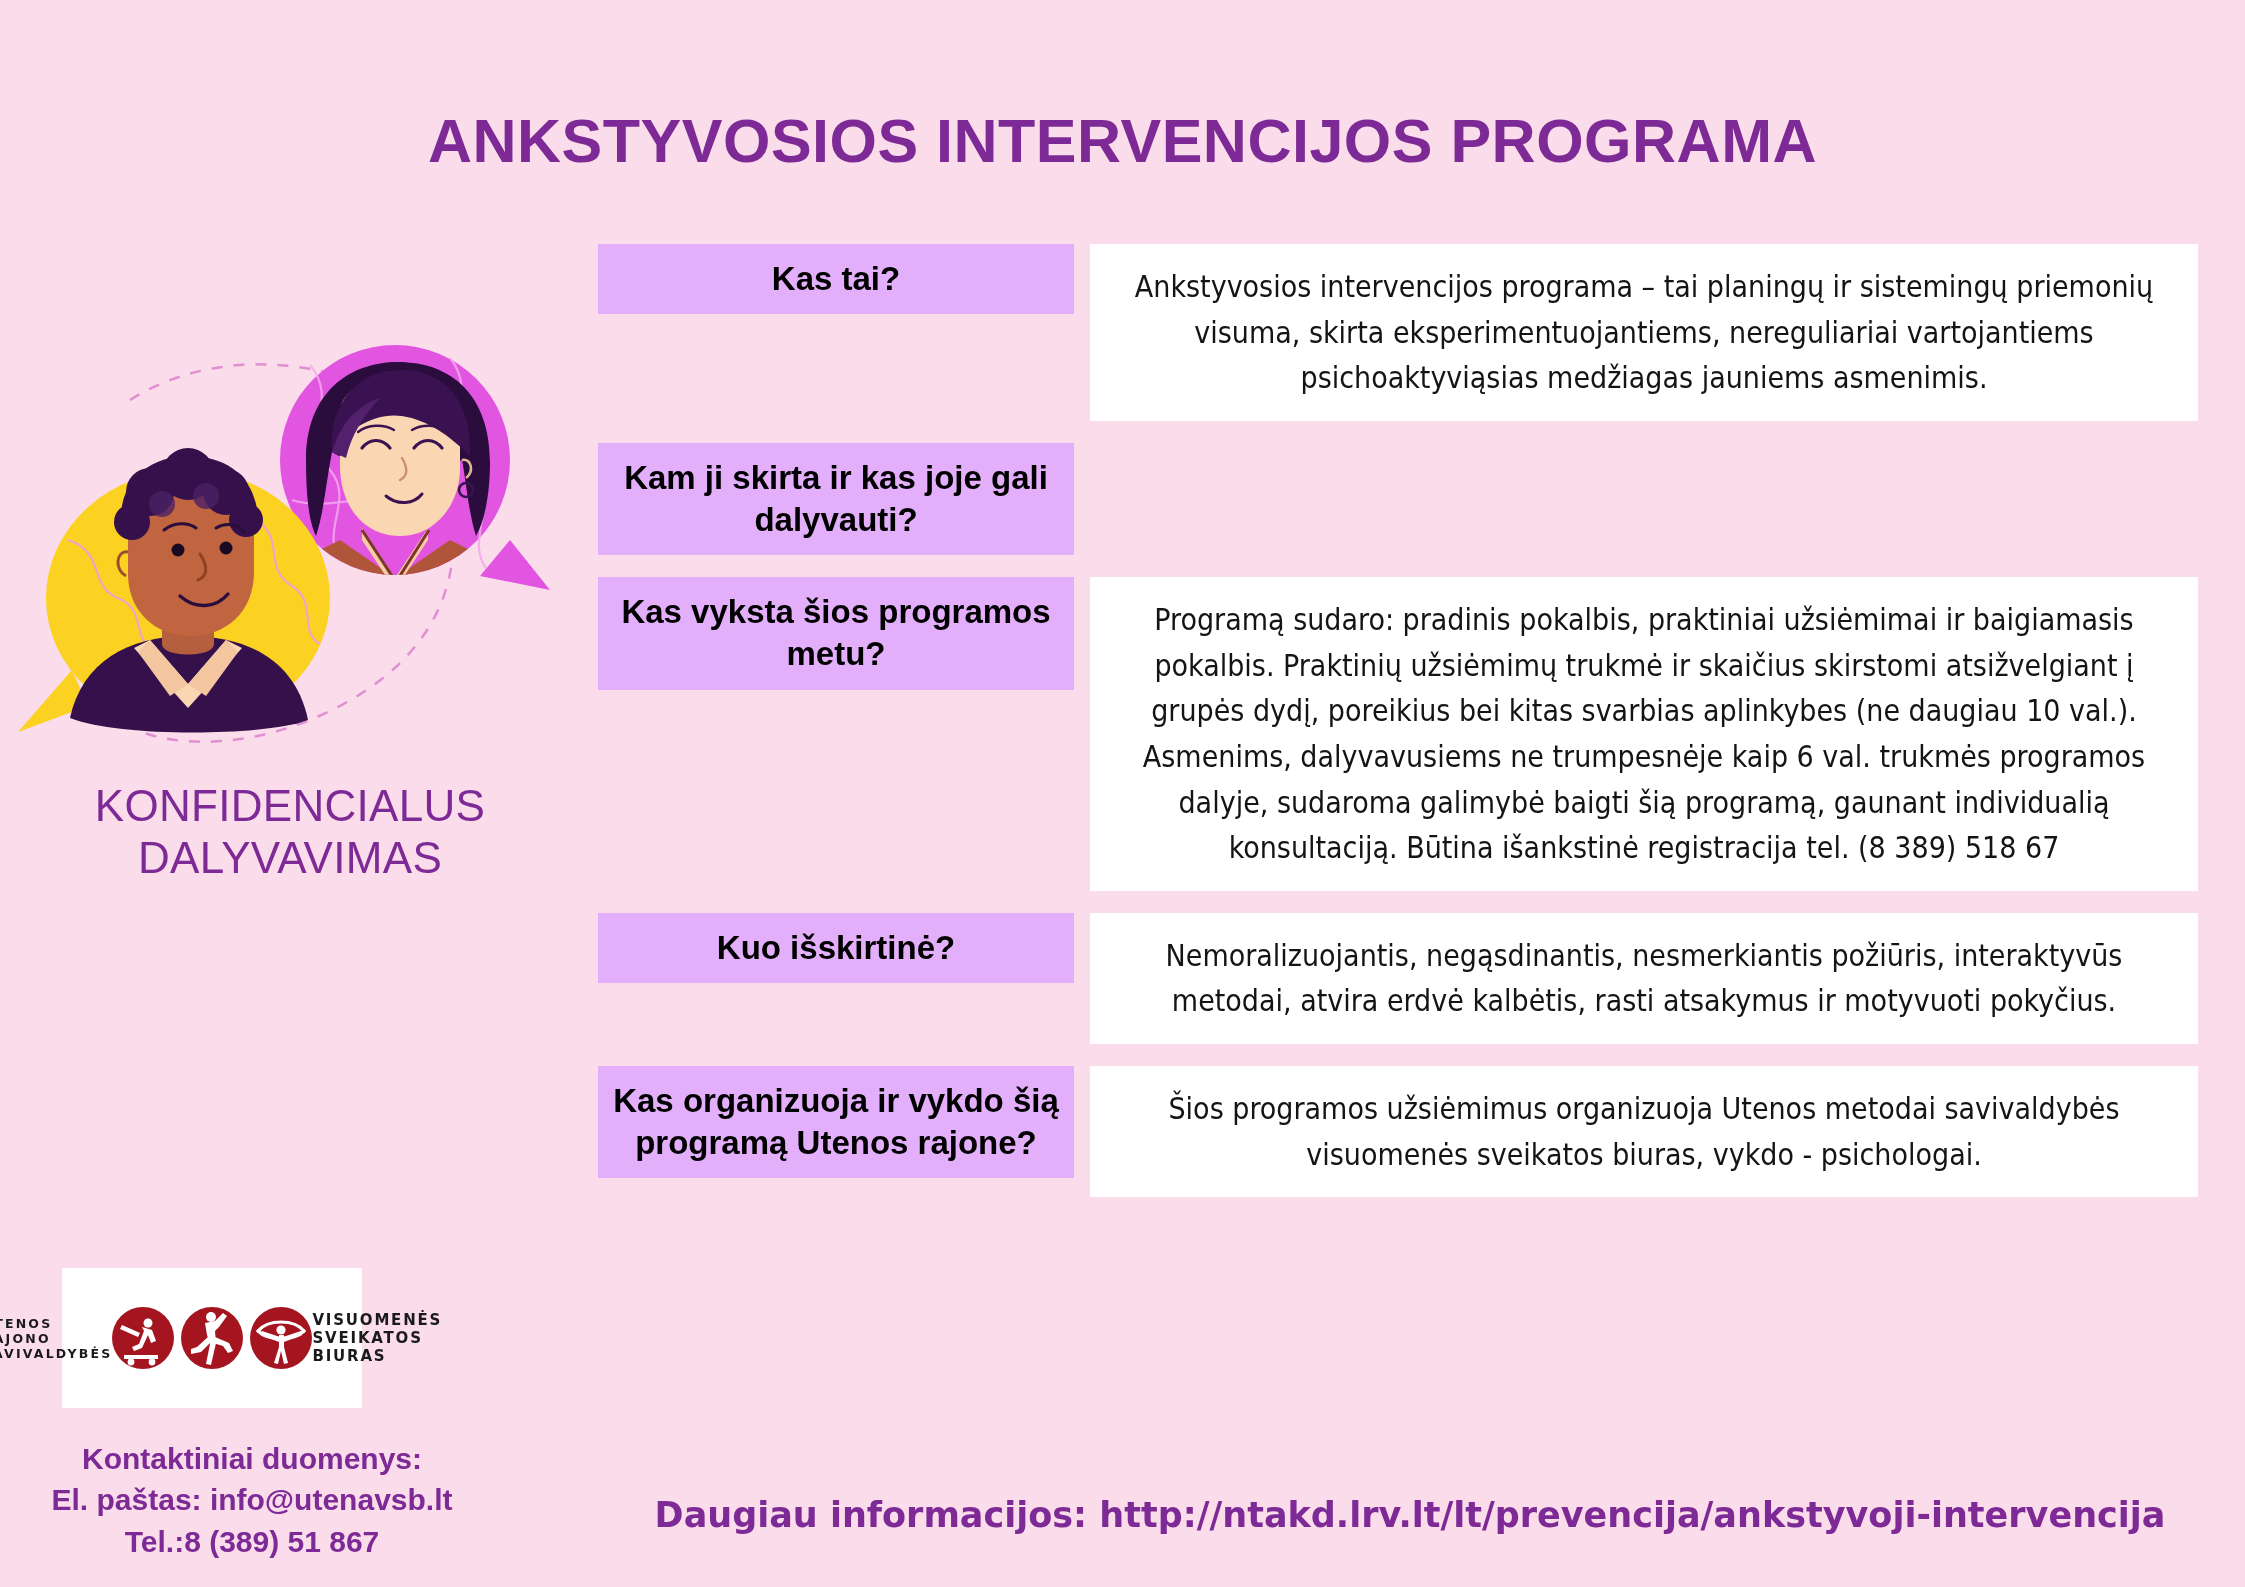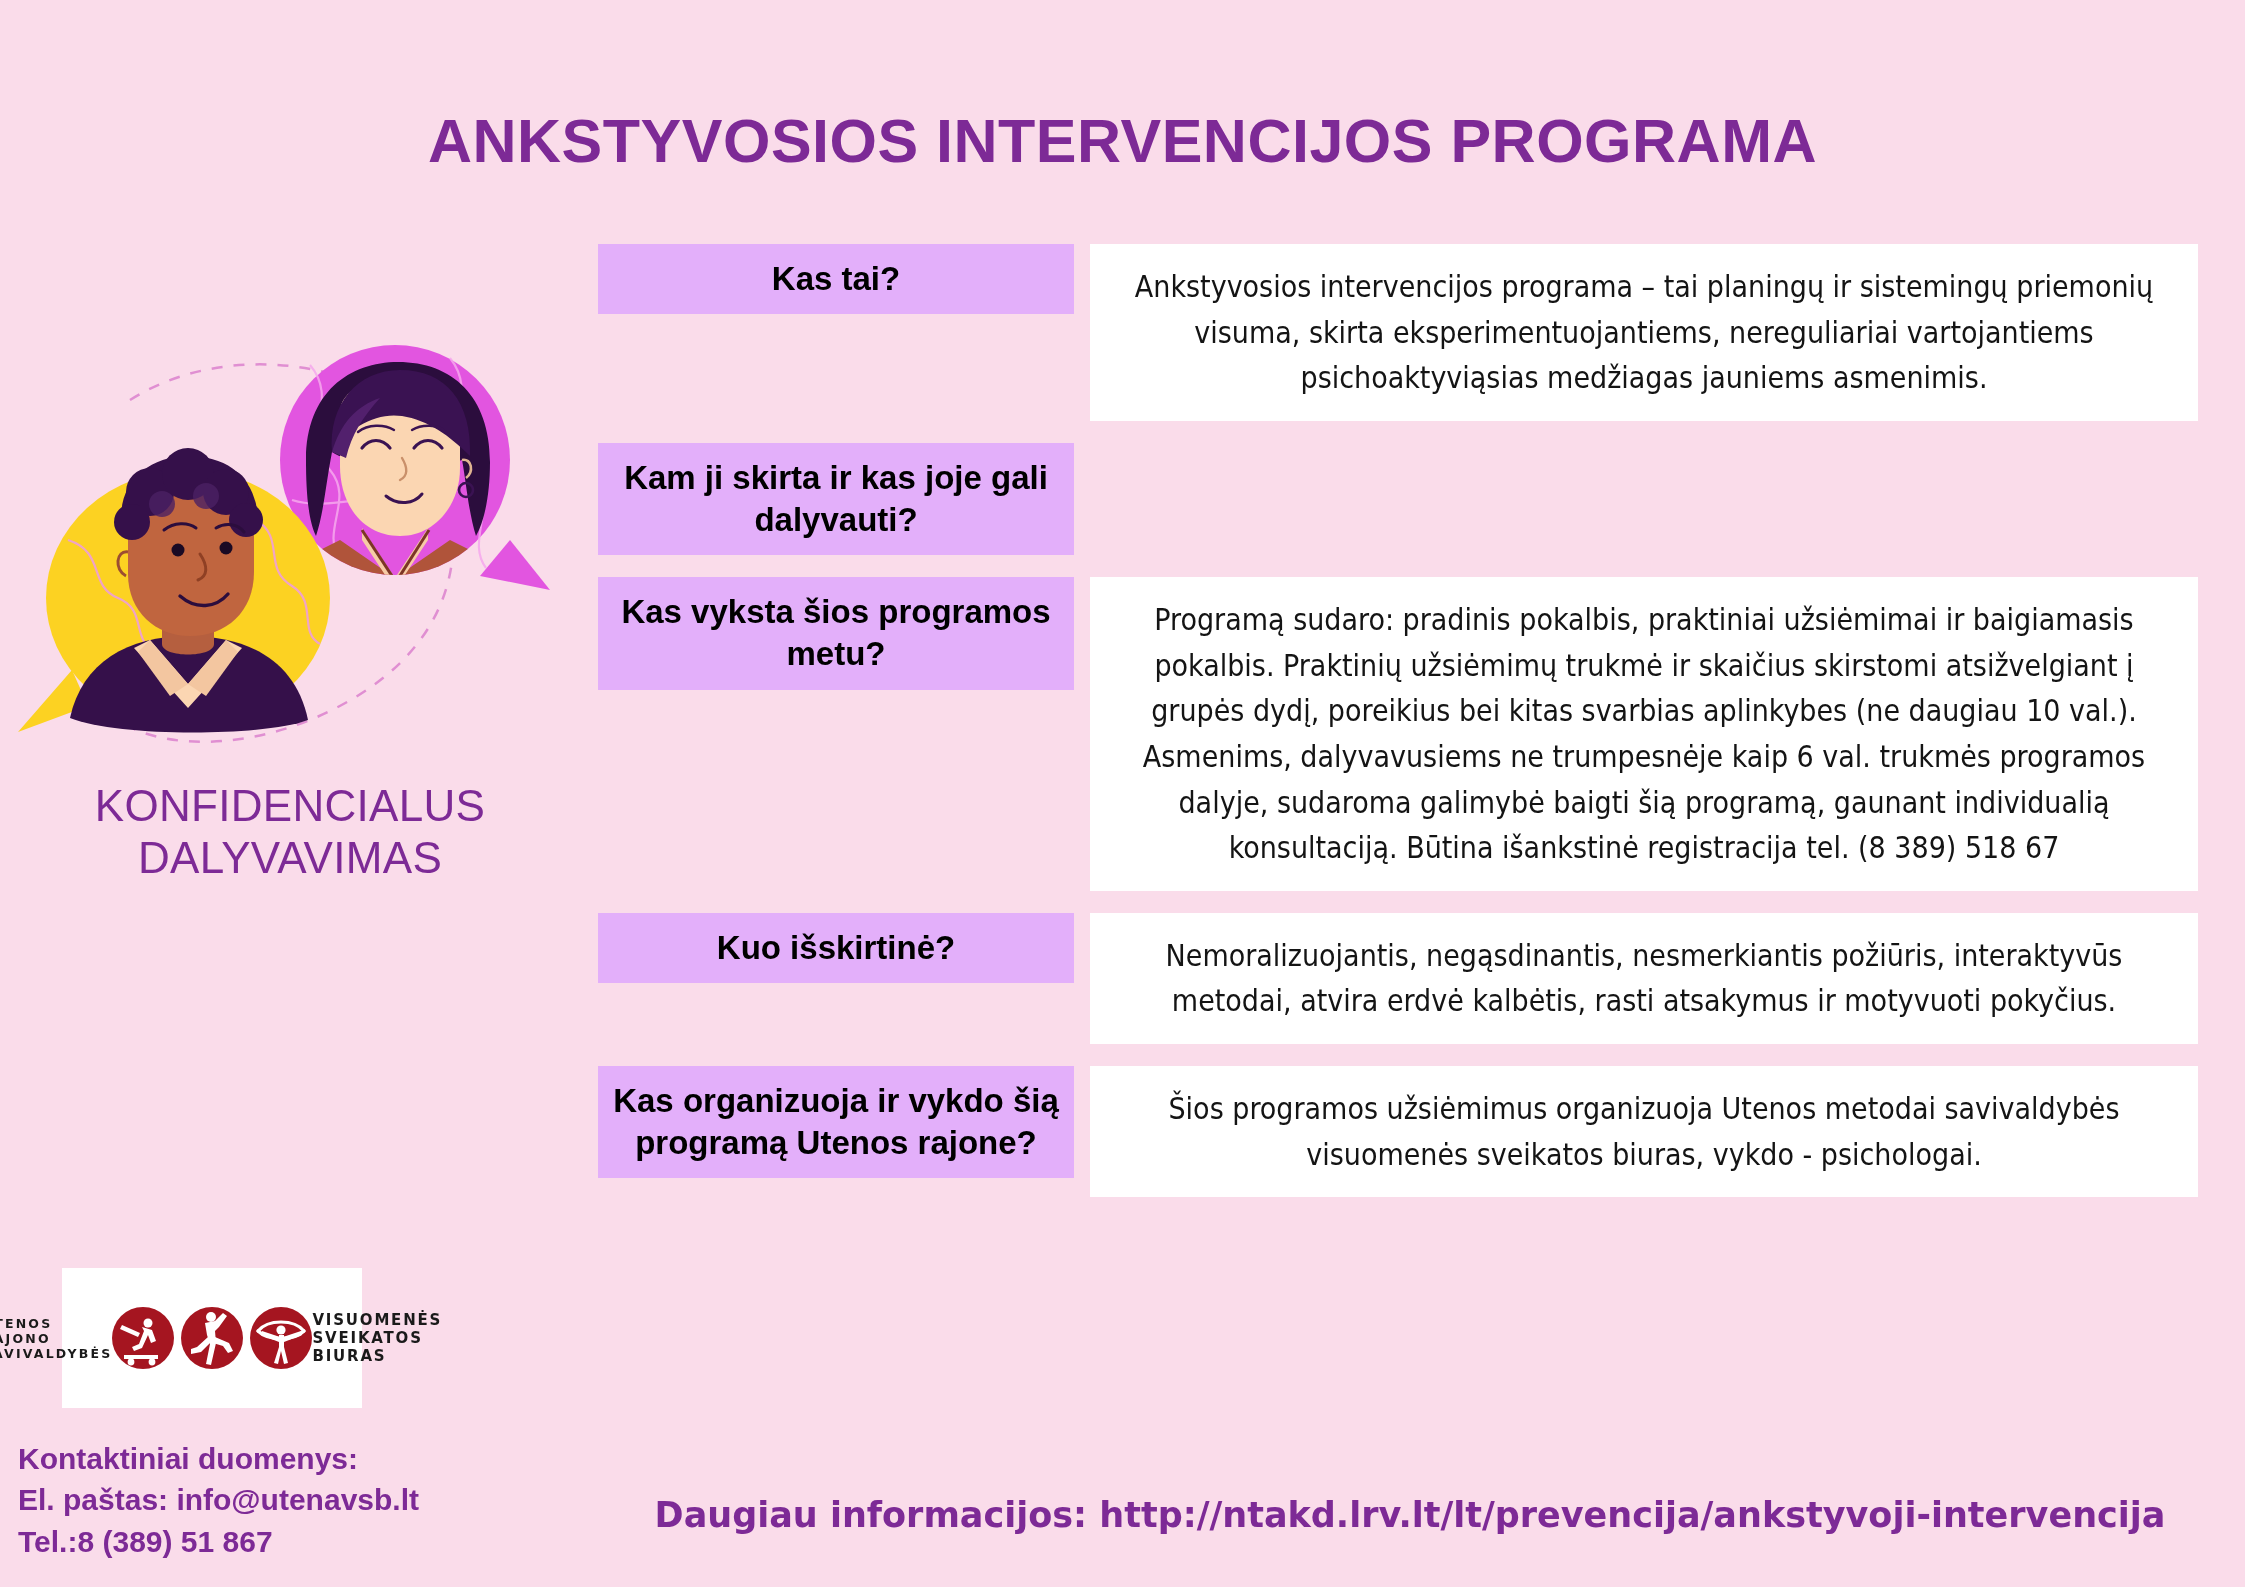--- a/index.html
+++ b/index.html
@@ -63,21 +63,22 @@
   .logo-circles{display:flex;gap:7px;margin:4px 0;}
   .logo-bot{
     font-size:15px;font-weight:bold;letter-spacing:1.8px;
     color:#1a1a1a;
     font-family:"DejaVu Sans", sans-serif;
   }
 
   
   .contacts{
     position:absolute;
-    left:18px;top:1438px;width:480px;
+    left:12px;top:1438px;width:480px;
+    text-align:center;
     color:#7d2a96;
     font-weight:bold;
     font-size:30px;
     line-height:1.38;
   }
 
   
   .rows{
     position:absolute;
     left:598px;top:244px;

